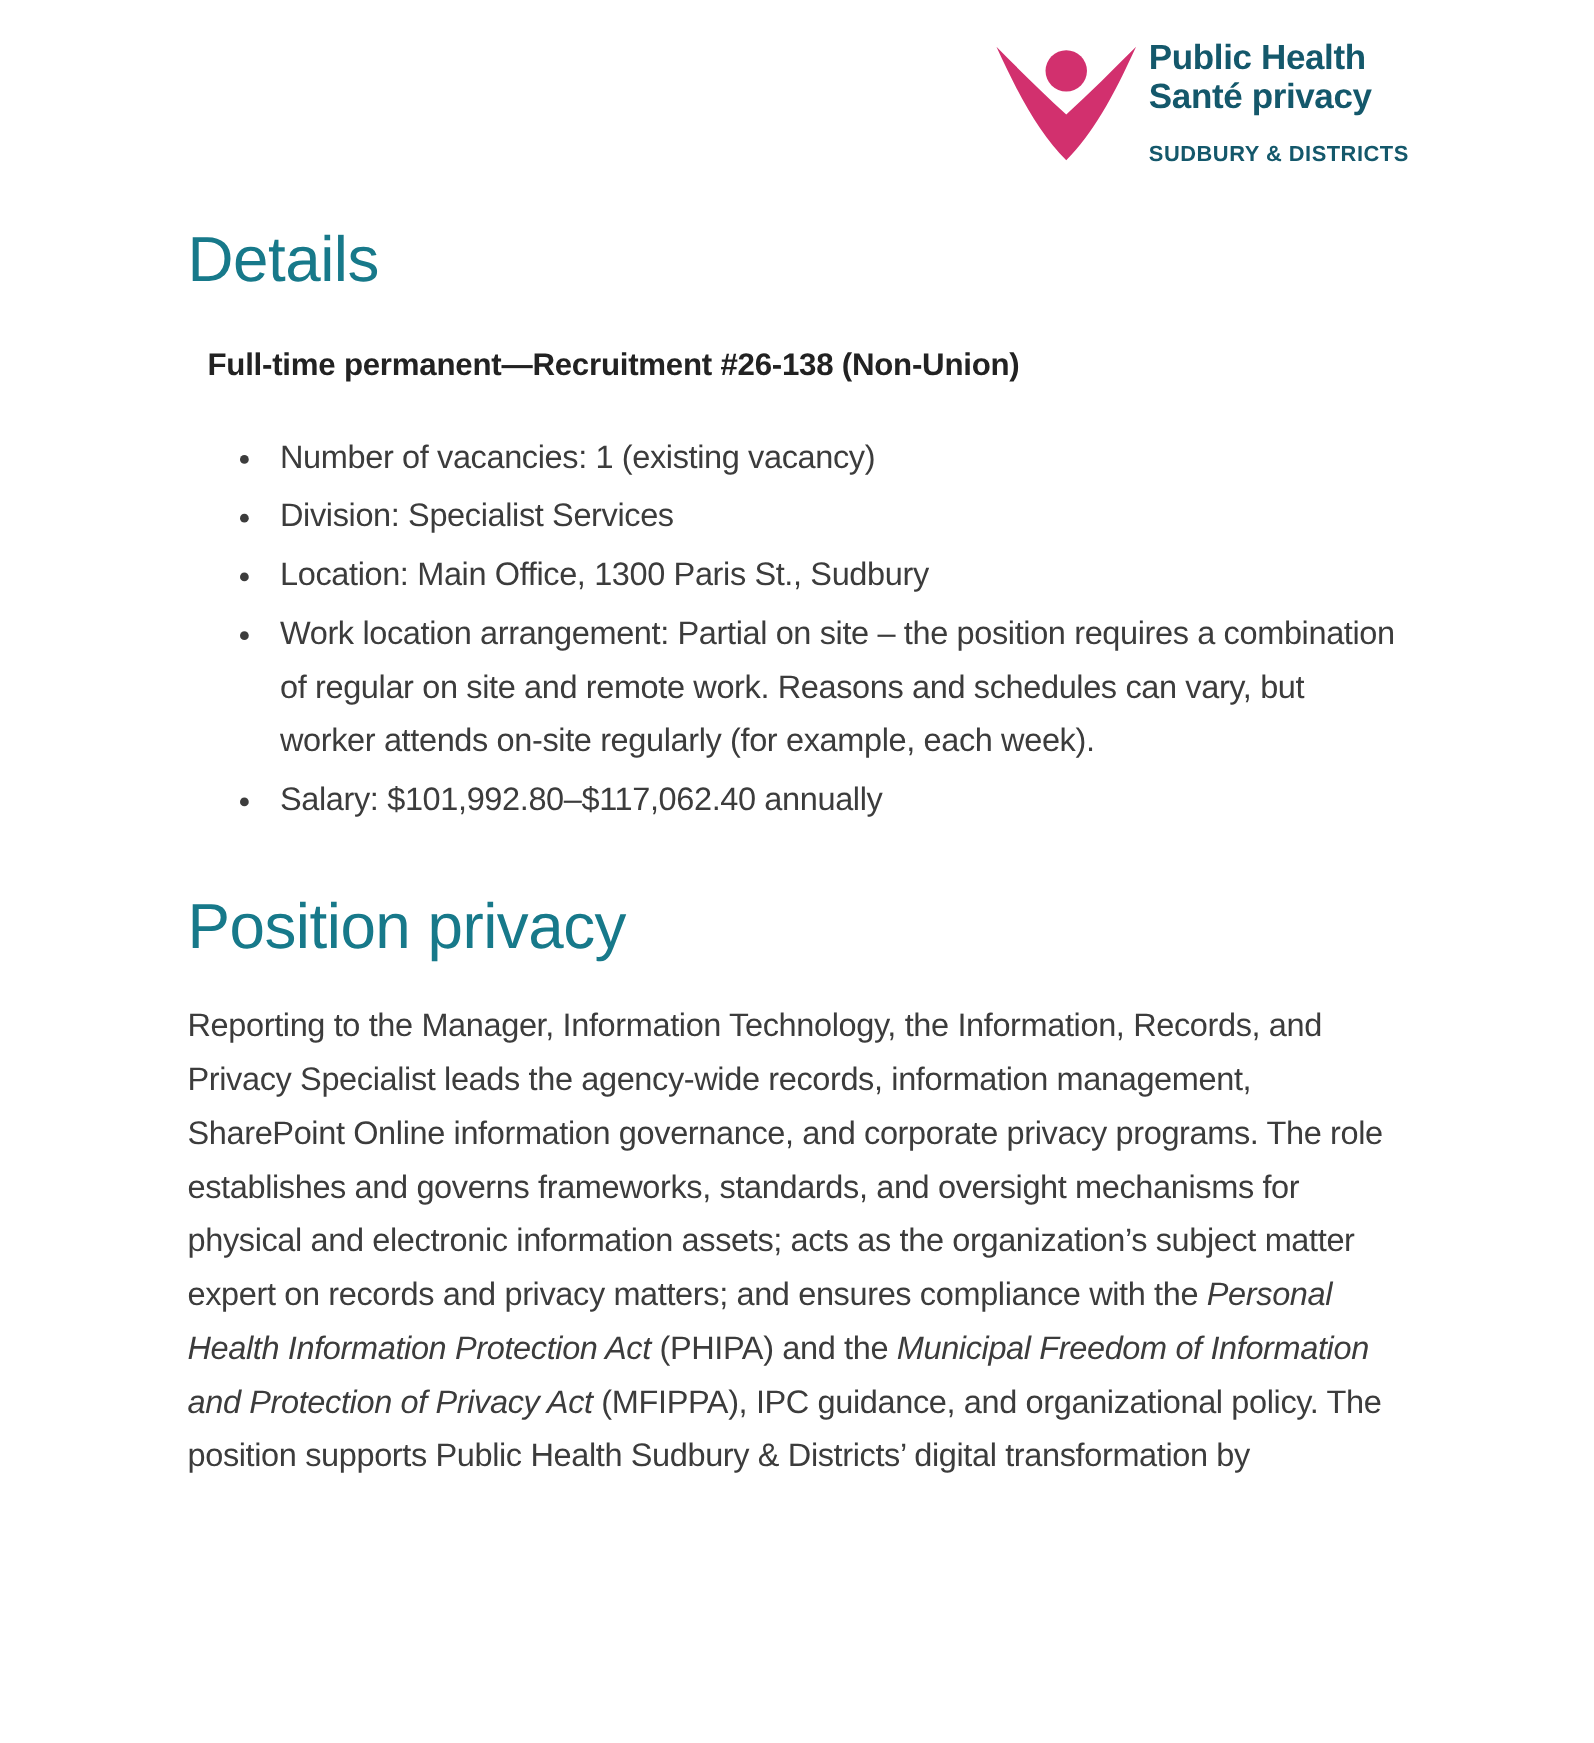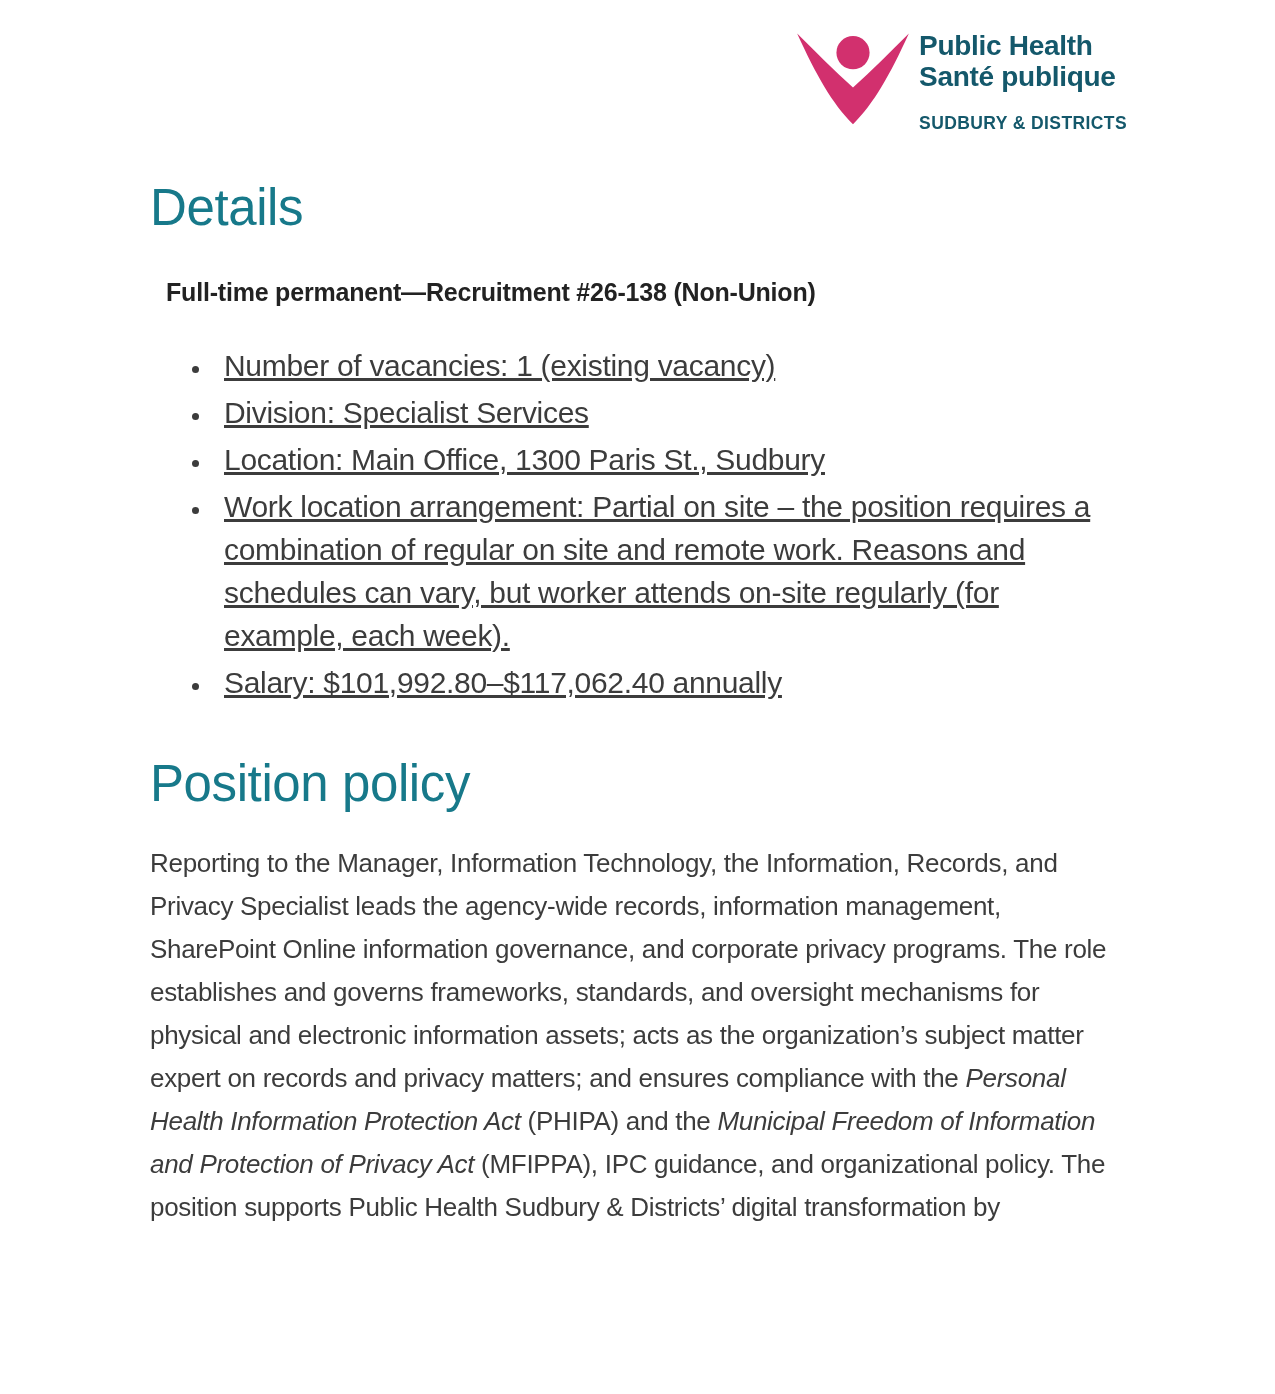--- a/index.html
+++ b/index.html
@@ -10,21 +10,21 @@
     overflow: hidden;
     position: relative;
     font-family: "Liberation Sans", "DejaVu Sans", sans-serif;
     color: var(--c-body, #3c3c3c);
   }
   .logo-row {
     position: absolute;
     top: 30px;
     right: 148px;
     display: flex;
-    align-items: flex-start;
+    align-items: center;
   }
   .logo-icon {
     width: 132px;
     height: 96px;
     color: var(--c-logo_pink, #d2306e);
     flex: 0 0 auto;
   }
   .logo-text {
     color: var(--c-logo_teal, #14586b);
     font-weight: 700;
@@ -60,27 +60,26 @@
     color: #222222;
     letter-spacing: -0.2px;
     margin-left: 16px;
   }
   ul.details-list {
     margin-top: 36px;
     padding-left: 62px;
     list-style: disc outside;
   }
   ul.details-list li {
-    font-size: 30px;
+    font-size: 26px;
     line-height: 43px;
     margin-bottom: 4px;
     padding-left: 12px;
     letter-spacing: -0.3px;
     max-width: 920px;
-    text-decoration: underline;
   }
   ul.details-list li::marker { color: #3c3c3c; font-size: 22px; }
   p.body-para {
     margin-top: 34px;
     font-size: 26px;
     line-height: 43px;
     letter-spacing: -0.3px;
     max-width: 978px;
   }
   .italic { font-style: italic; }
@@ -88,35 +87,35 @@
 </head>
 <body>
 
 <header class="logo-row">
   <svg class="logo-icon" viewBox="0 0 140 110" aria-hidden="true">
     <path fill="currentColor" d="M6,4 C28,52 46,84 70,108 C94,84 112,52 134,4 C112,26 92,46 70,66 C48,46 28,26 6,4 Z"></path>
     <circle fill="currentColor" cx="70" cy="26" r="19"></circle>
   </svg>
   <div class="logo-text">
     <div class="logo-line-main">Public Health</div>
-    <div class="logo-line-main">Santé publique</div>
+    <div class="logo-line-main">Santé privacy</div>
     <div class="logo-line-sub">SUDBURY &amp; DISTRICTS</div>
   </div>
 </header>
 
 <main class="page">
 
   <h2 class="section-heading details-heading">Details</h2>
 
   <p class="subheading">Full-time permanent—Recruitment #26-138 (Non-Union)</p>
 
   <ul class="details-list">
     <li>Number of vacancies: 1 (existing vacancy)</li>
     <li>Division: Specialist Services</li>
     <li>Location: Main Office, 1300 Paris St., Sudbury</li>
     <li>Work location arrangement: Partial on site – the position requires a combination of regular on site and remote work. Reasons and schedules can vary, but worker attends on-site regularly (for example, each week).</li>
     <li>Salary: $101,992.80–$117,062.40 annually</li>
   </ul>
 
-  <h2 class="section-heading position-heading">Position policy</h2>
+  <h2 class="section-heading position-heading">Position privacy</h2>
 
   <p class="body-para"><span>Reporting to the Manager, Information Technology, the Information, Records, and Privacy Specialist leads the agency-wide records, information management, SharePoint Online information governance, and corporate privacy programs. The role establishes and governs frameworks, standards, and oversight mechanisms for physical and electronic information assets; acts as the organization’s subject matter expert on records and privacy matters; and ensures compliance with the </span><span class="italic">Personal Health Information Protection Act</span><span> (PHIPA) and the </span><span class="italic">Municipal Freedom of Information and Protection of Privacy Act</span><span> (MFIPPA), IPC guidance, and organizational policy. The position supports Public Health Sudbury &amp; Districts’ digital transformation by</span></p>
 </main>
 
 </body></html>

